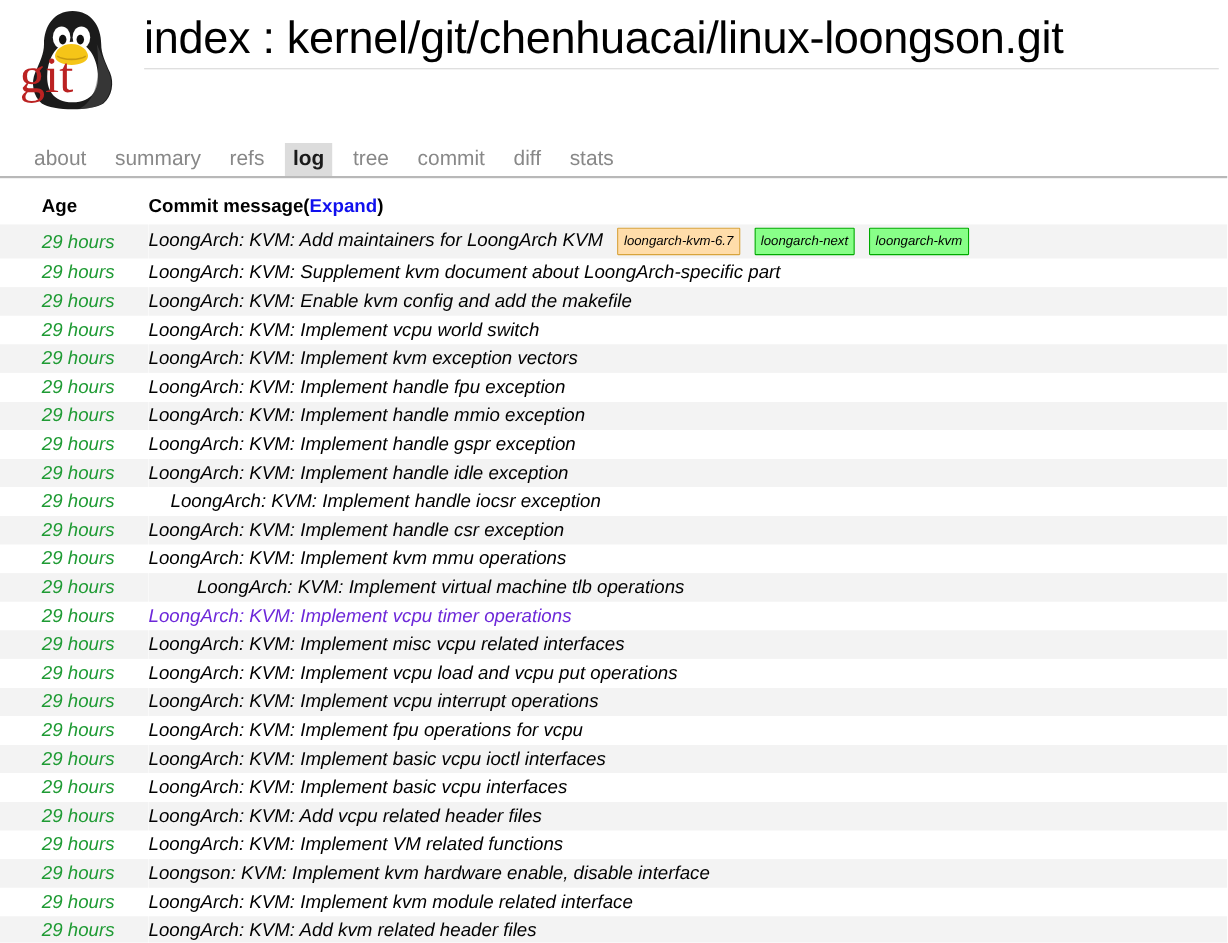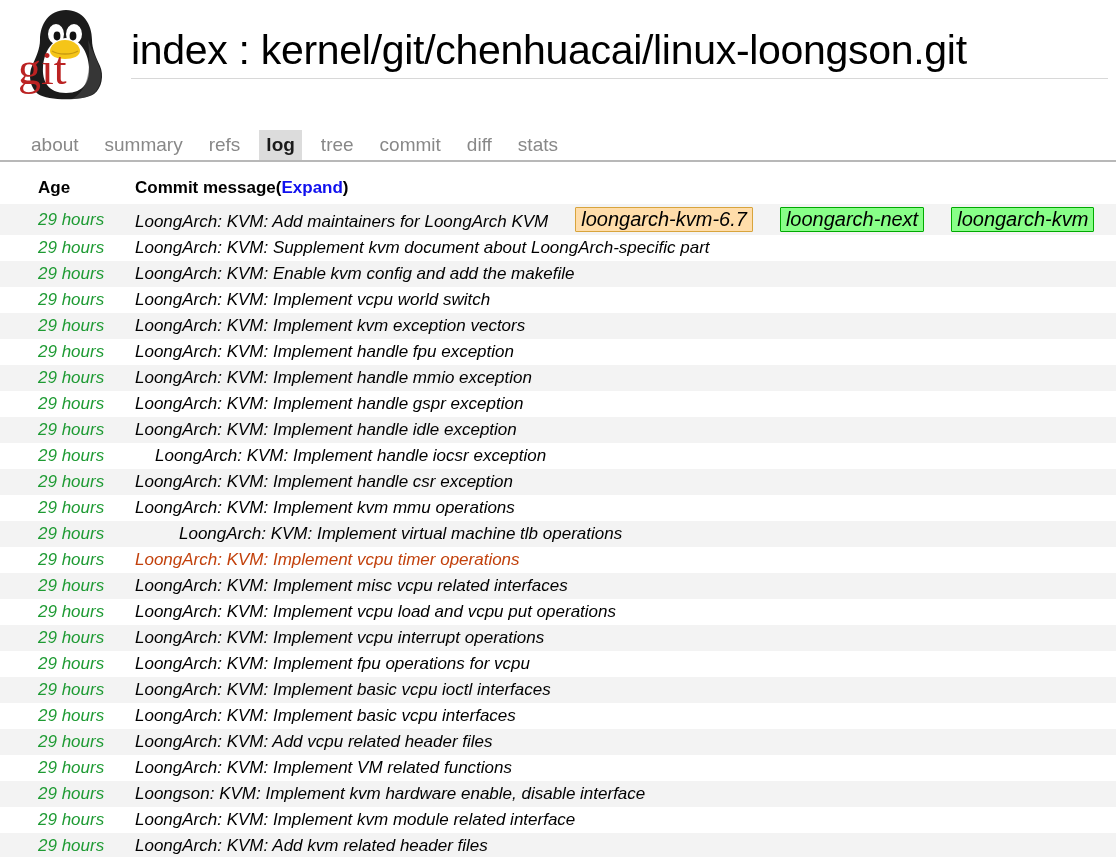--- a/index.html
+++ b/index.html
@@ -29,21 +29,20 @@
     width: 108px;
     height: 100px;
   }
   .logo-cell svg { display: block; }
 
   .head-text {
     position: absolute;
     left: 131px;
     top: 10px;
     right: 8px;
-    margin-top: 16px;
   }
   .main-title {
     font-size: 41px;
     line-height: 48px;
     color: #000000;
     font-weight: 400;
     white-space: nowrap;
     letter-spacing: -0.3px;
   }
   .title-rule {
@@ -135,24 +134,24 @@
 
   a.link-expand {
     color: #1010ee;
     text-decoration: none;
   }
 
   
   .decos { display: inline; }
   .deco {
     display: inline-block;
-    font-size: 20px;
+    font-size: 12px;
     line-height: 18px;
     padding: 2px 5px 3px 5px;
-    margin-left: 27px;
+    margin-left: 13px;
     border-radius: 1px;
     vertical-align: 1px;
   }
   .deco.tag {
     background: #ffddaa;
     border: 1px solid #d8a43c;
     color: #000000;
   }
   .deco.branch {
     background: #88ff88;
@@ -259,21 +258,21 @@
           <tr class="logrow">
             <td class="age">29 hours</td>
             <td class="msg"><a class="msg-text" href="#" style="text-decoration: none; color: rgb(0, 0, 0);">LoongArch: KVM: Implement kvm mmu operations</a></td>
           </tr>
           <tr class="logrow alt">
             <td class="age">29 hours</td>
             <td class="msg"><a class="msg-text" href="#" style="text-decoration: none; color: rgb(0, 0, 0); margin-left: 44px;">LoongArch: KVM: Implement virtual machine tlb operations</a></td>
           </tr>
           <tr class="logrow">
             <td class="age">29 hours</td>
-            <td class="msg"><a class="msg-text" href="#" style="text-decoration: none; color: #c2410c;">LoongArch: KVM: Implement vcpu timer operations</a></td>
+            <td class="msg"><a class="msg-text" href="#" style="text-decoration: none; color: #6d28d9;">LoongArch: KVM: Implement vcpu timer operations</a></td>
           </tr>
           <tr class="logrow alt">
             <td class="age">29 hours</td>
             <td class="msg"><a class="msg-text" href="#" style="text-decoration: none; color: rgb(0, 0, 0);">LoongArch: KVM: Implement misc vcpu related interfaces</a></td>
           </tr>
           <tr class="logrow">
             <td class="age">29 hours</td>
             <td class="msg"><a class="msg-text" href="#" style="text-decoration: none; color: rgb(0, 0, 0);">LoongArch: KVM: Implement vcpu load and vcpu put operations</a></td>
           </tr>
           <tr class="logrow alt">

